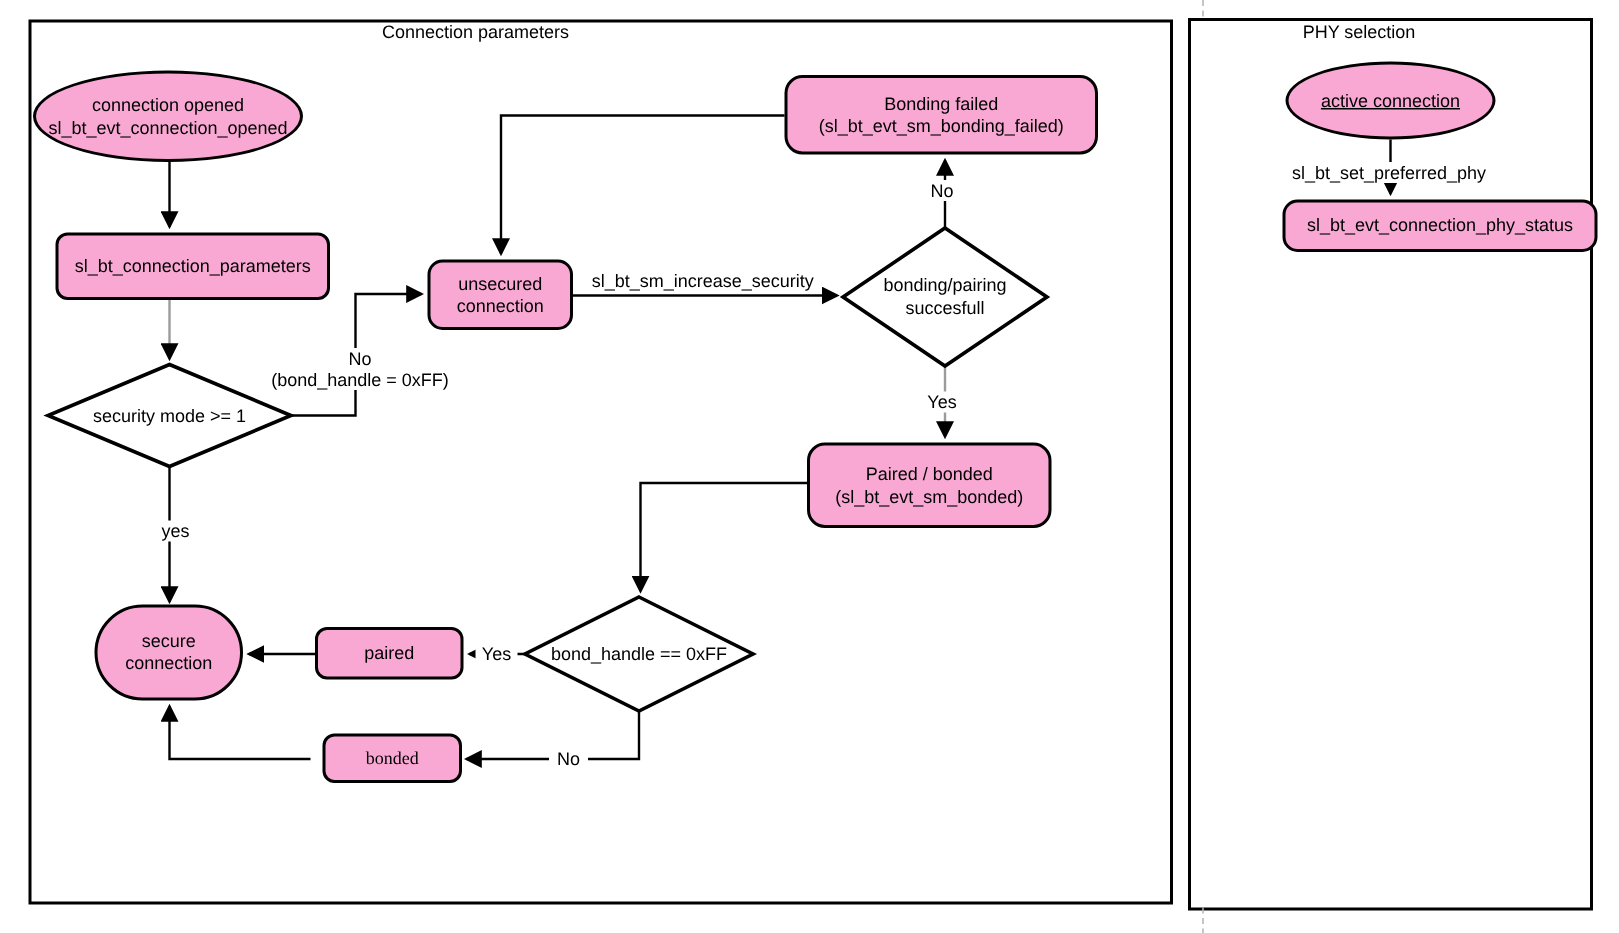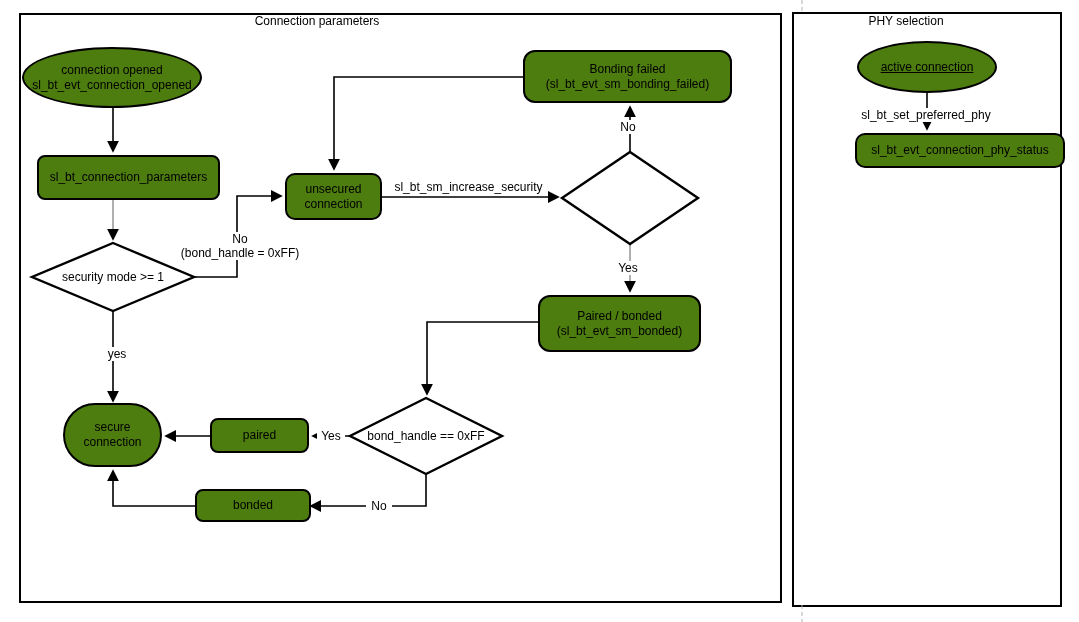--- a/index.html
+++ b/index.html
@@ -18,21 +18,21 @@
     box-sizing:border-box;
     z-index:0;
   }
   #svg-layer{
     position:absolute;left:0;top:0;width:1079px;height:622px;
     z-index:1;pointer-events:none;
   }
   .node{
     position:absolute;
     box-sizing:border-box;
-    background:#4d7c0f;
+    background:#f9a8d4;
     border:2px solid #000;
     display:flex;flex-direction:column;
     align-items:center;justify-content:center;
     text-align:center;line-height:15px;
     z-index:2;
   }
   .ellipse{border-radius:50%;}
   .stadium{border-radius:32px;}
   .r8{border-radius:8px;}
   .r10{border-radius:10px;}
@@ -121,35 +121,39 @@
   <div class="node r10" style="left:285px;top:173px;width:97px;height:47px;">
     <span>unsecured</span>
     <span>connection</span>
   </div>
 
   <div class="node r12" style="left:523px;top:50px;width:209px;height:53px;">
     <span>Bonding failed</span>
     <span>(sl_bt_evt_sm_bonding_failed)</span>
   </div>
 
+  <div class="diamond-text" style="left:562px;top:152px;width:136px;height:92px;">
+    <span>bonding/pairing</span>
+    <span>succesfull</span>
+  </div>
 
   <div class="node r12" style="left:538px;top:295px;width:163px;height:57px;">
     <span>Paired / bonded</span>
     <span>(sl_bt_evt_sm_bonded)</span>
   </div>
 
   <div class="diamond-text" style="left:350px;top:398px;width:152px;height:76px;">
     <span>bond_handle == 0xFF</span>
   </div>
 
   <div class="node r8" style="left:210px;top:418px;width:99px;height:35px;">
     <span>paired</span>
   </div>
 
-  <div class="node r8" style="left:195px;top:489px;width:116px;height:33px;">
+  <div class="node r8" style="left:215px;top:489px;width:93px;height:33px;font-family:Liberation Serif, serif;">
     <span>bonded</span>
   </div>
 
   <div class="node stadium" style="left:63px;top:403px;width:99px;height:64px;">
     <span>secure</span>
     <span>connection</span>
   </div>
 
   <div class="node ellipse" style="left:857px;top:41px;width:140px;height:52px;text-decoration:underline;">
     <span>active connection</span>

